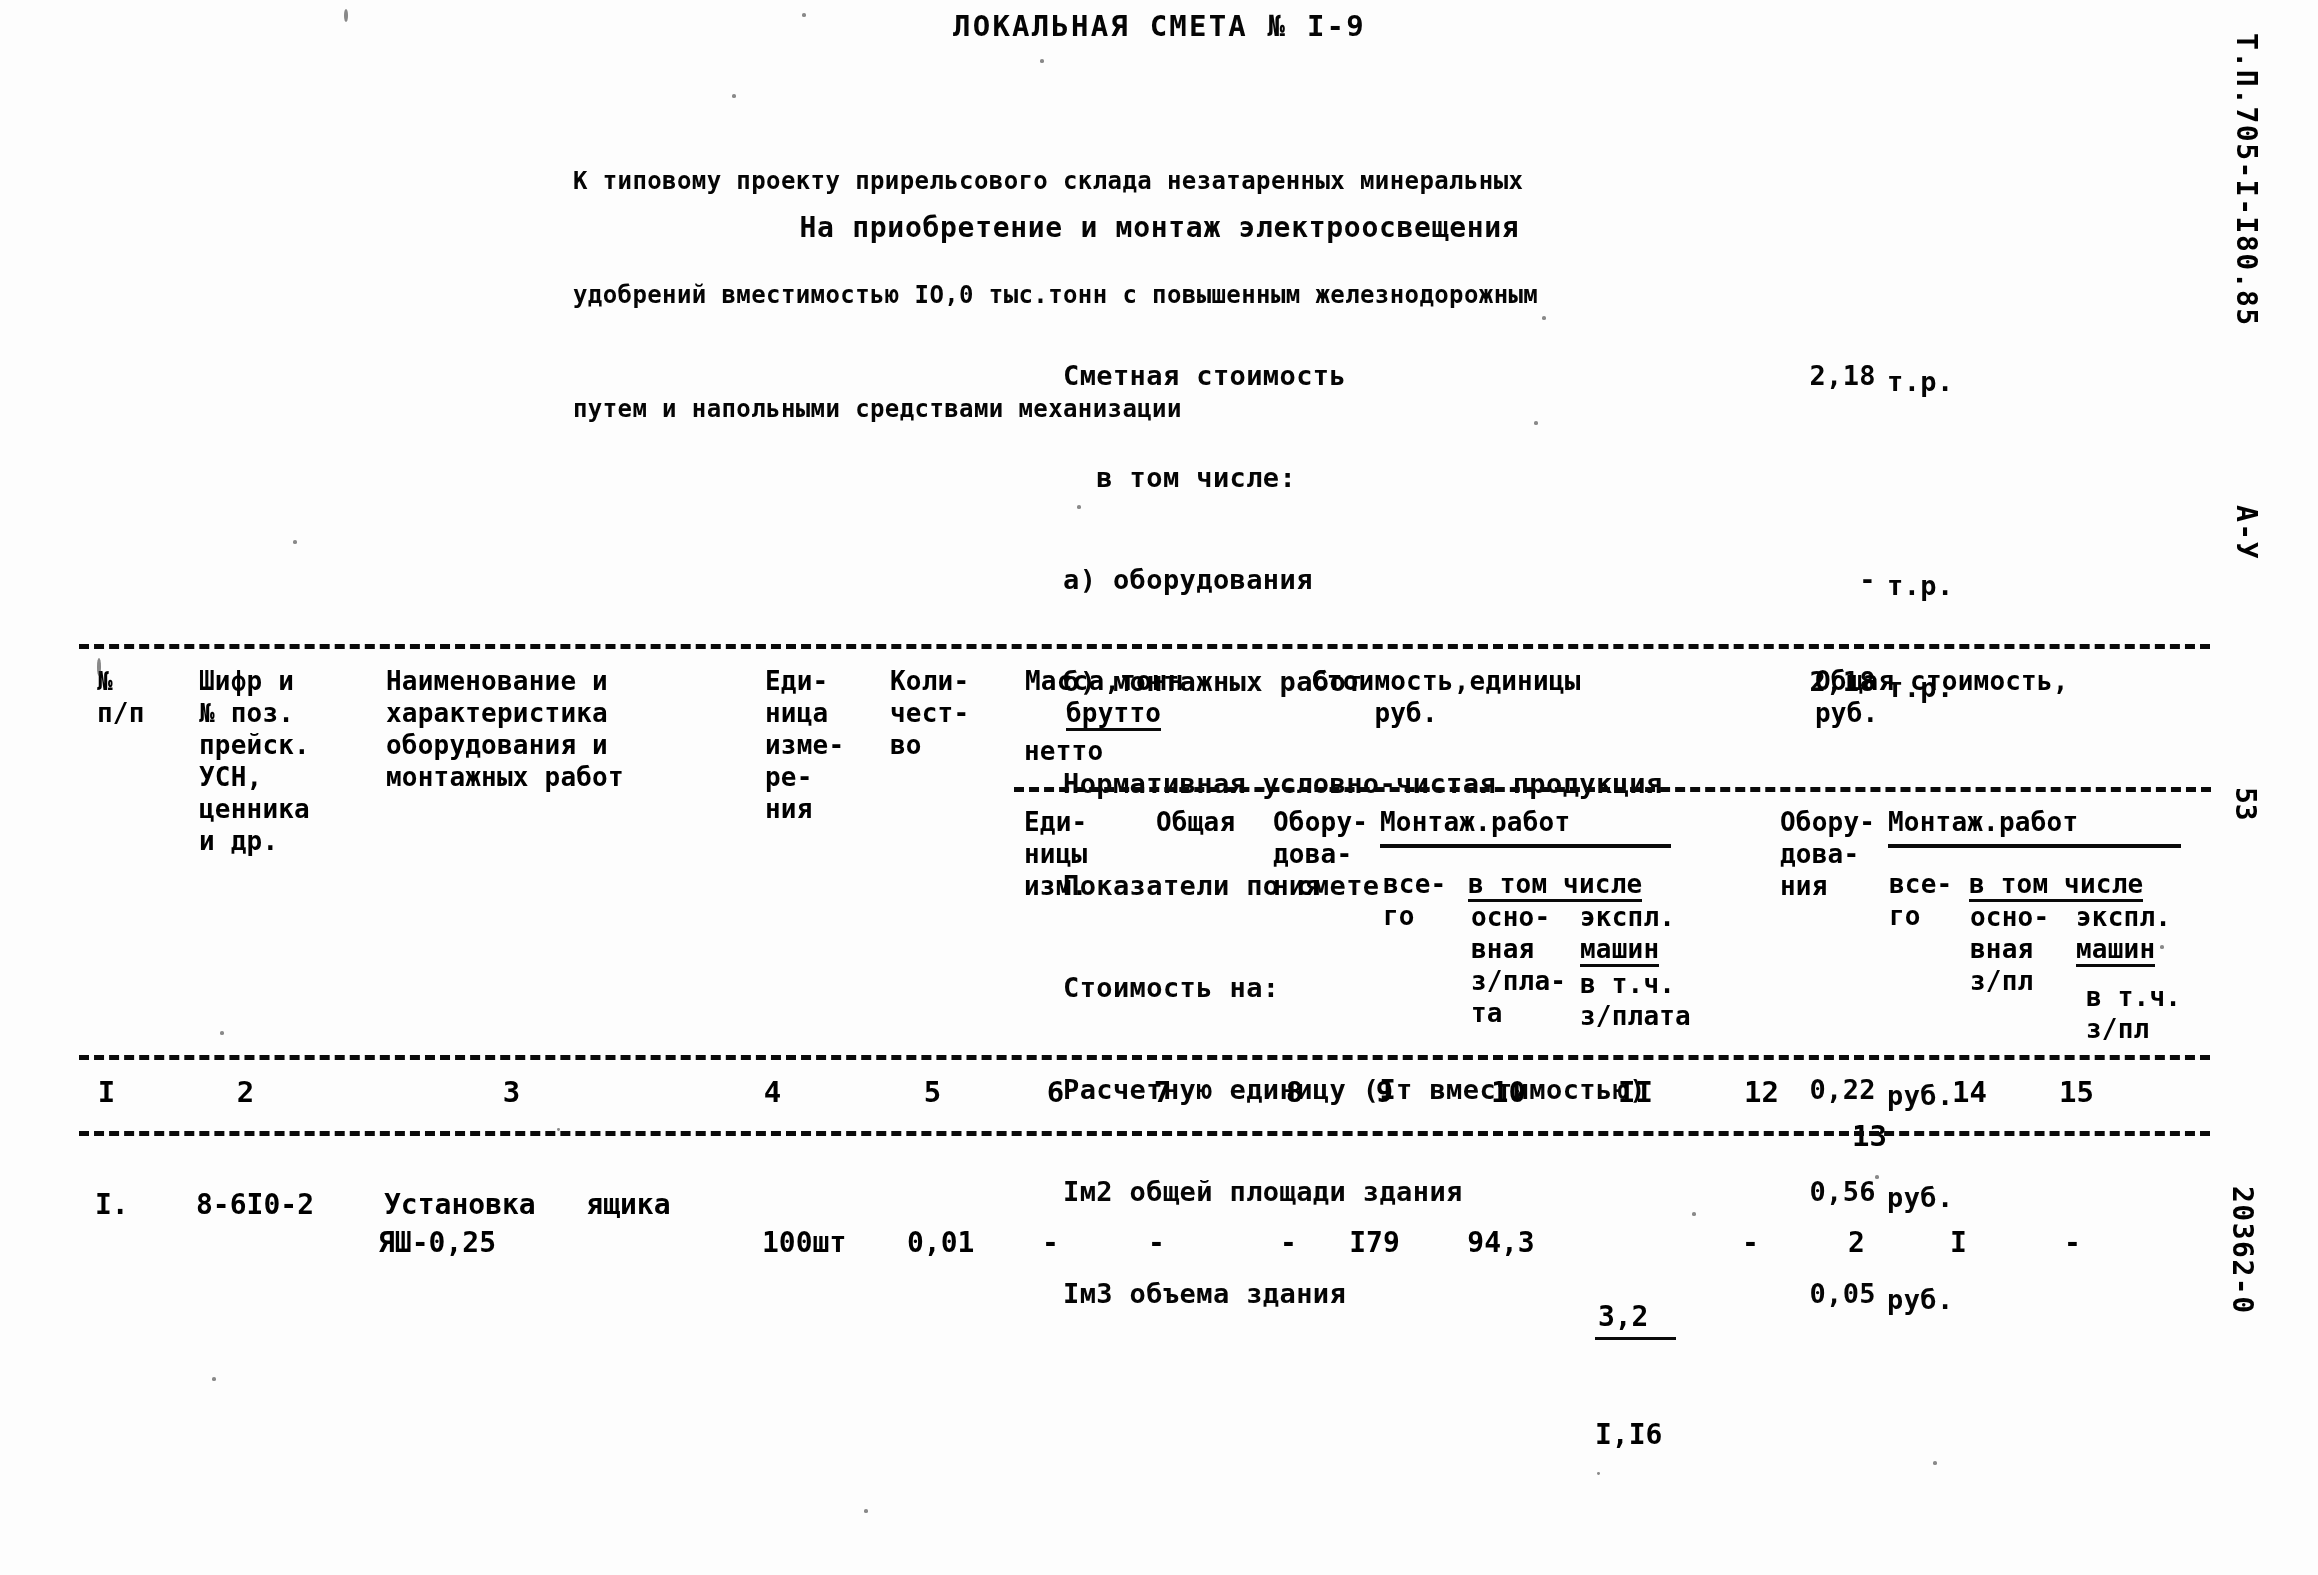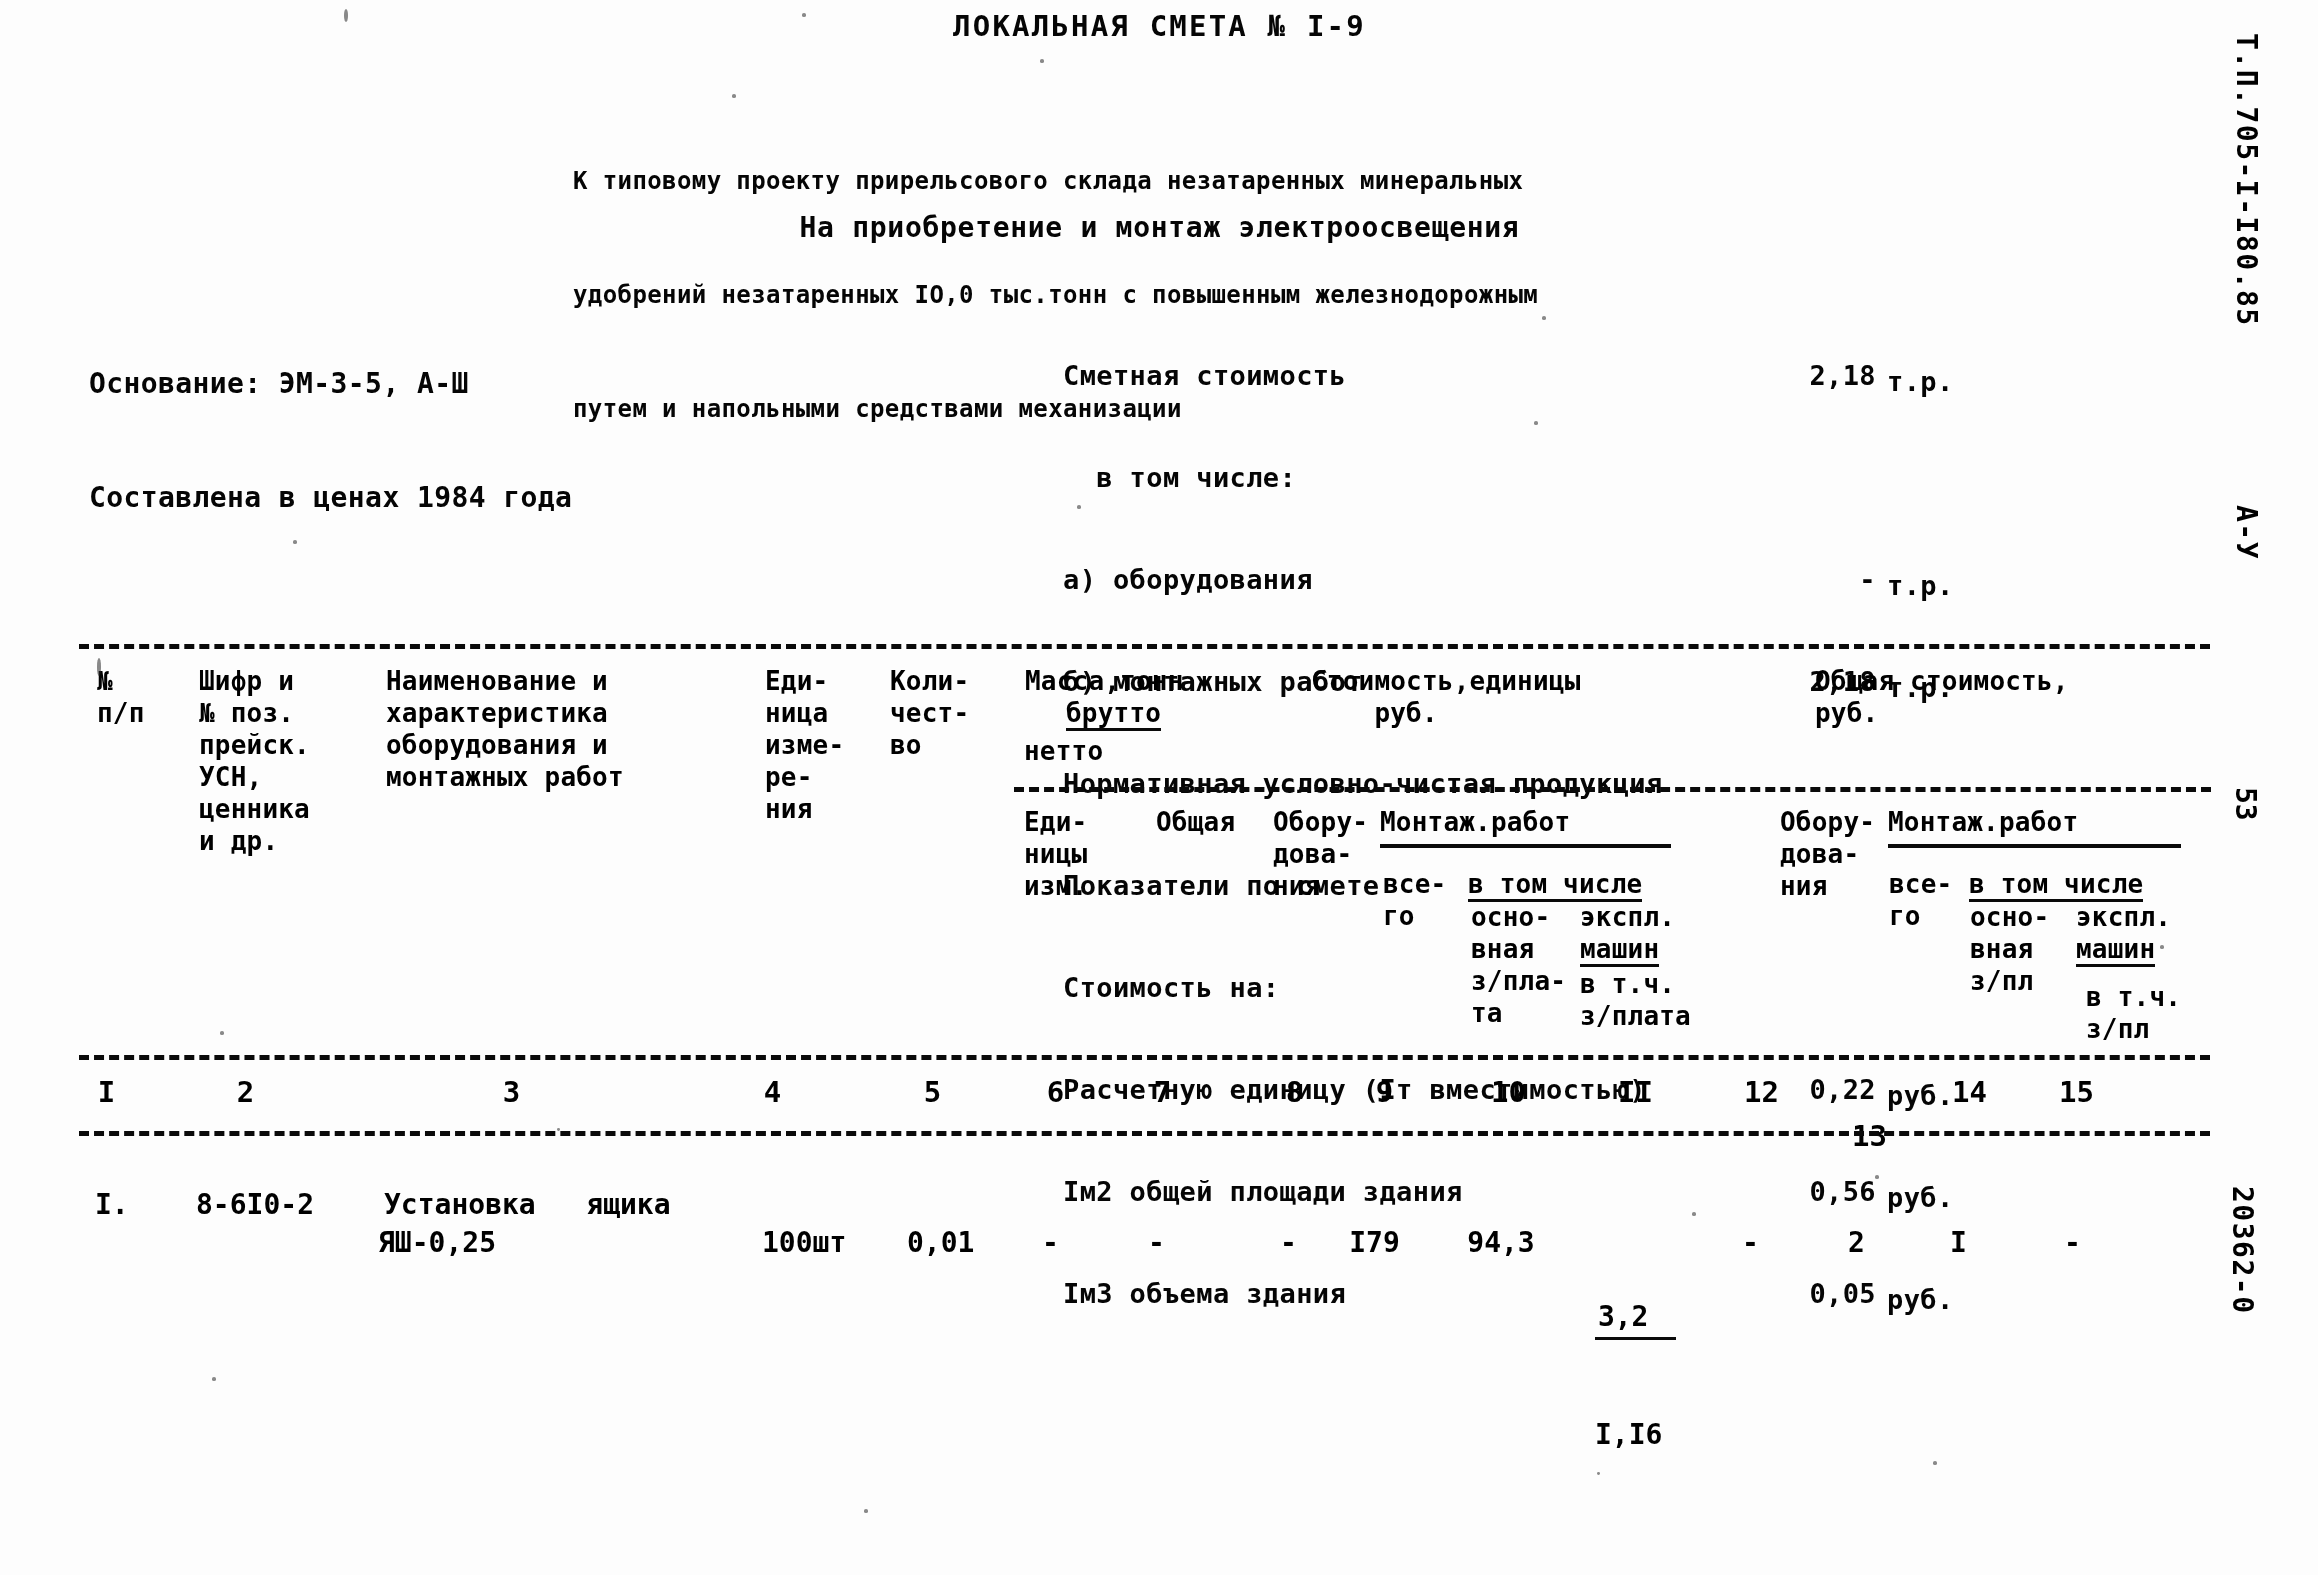--- a/index.html
+++ b/index.html
@@ -154,30 +154,26 @@
 </style>
 </head>
 <body>
 
 <div id="page">
 
   <div class="txt" id="doc-title">ЛОКАЛЬНАЯ СМЕТА № I-9</div>
 
   <div class="txt" id="intro">
     <div>К типовому проекту прирельсового склада незатаренных минеральных</div>
-    <div>удобрений незатаренных IO,0 тыс.тонн с повышенным железнодорожным</div>
+    <div>удобрений вместимостью IO,0 тыс.тонн с повышенным железнодорожным</div>
     <div>путем и напольными средствами механизации</div>
   </div>
 
   <div class="txt" id="subject">На приобретение и монтаж электроосвещения</div>
 
-  <div class="txt" id="basis">
-    <div>Основание: ЭМ-3-5, А-Ш</div>
-    <div>Составлена в ценах 1984 года</div>
-  </div>
 
   <div class="txt" id="summary">
     <div class="sum-row">
       <span class="sum-label">Сметная стоимость</span>
       <span class="sum-val">2,18</span>
       <span class="sum-unit">т.р.</span>
     </div>
     <div class="sum-row">
       <span class="sum-label">  в том числе:</span>
       <span class="sum-val"></span>

